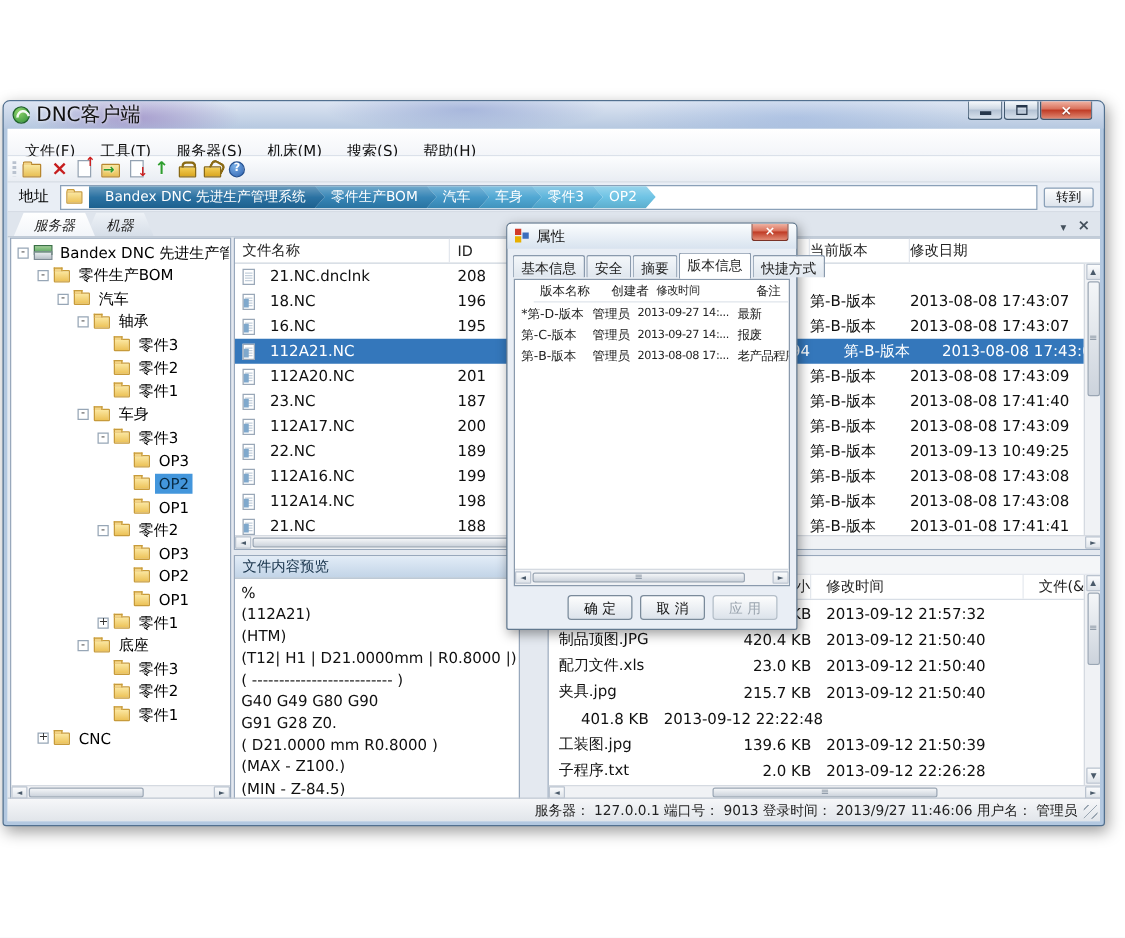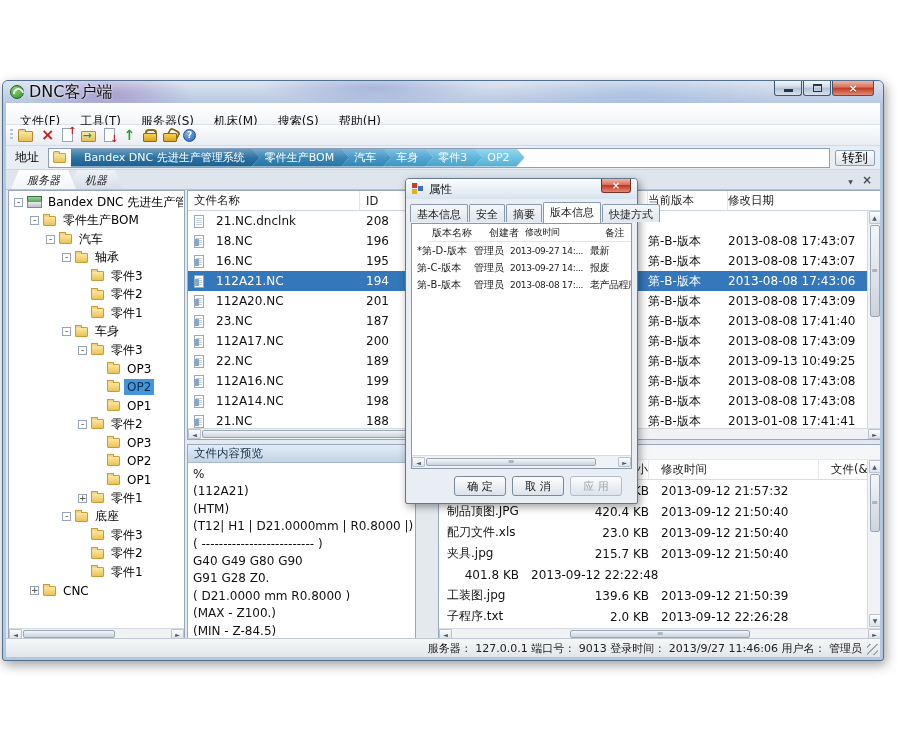--- a/index.html
+++ b/index.html
@@ -71,21 +71,21 @@
 .addr-folder { margin:0 5px 0 4px; }
 .crumbs { display:flex; height:100%; flex:1; overflow:hidden; }
 .crumb { position:relative; display:flex; align-items:center; color:#fff; font-size:11px; white-space:nowrap;
   padding:0 15px 0 13px; margin-left:-8px;
   background-image:linear-gradient(rgba(255,255,255,.33),rgba(255,255,255,.05) 50%,rgba(0,0,0,.10));
   clip-path:polygon(0 0, calc(100% - 8px) 0, 100% 50%, calc(100% - 8px) 100%, 0 100%, 8px 50%); }
 .crumb:first-child { margin-left:0; clip-path:polygon(0 0, calc(100% - 8px) 0, 100% 50%, calc(100% - 8px) 100%, 0 100%); }
 .crumb:nth-child(1){z-index:8}.crumb:nth-child(2){z-index:7}.crumb:nth-child(3){z-index:6}
 .crumb:nth-child(4){z-index:5}.crumb:nth-child(5){z-index:4}.crumb:nth-child(6){z-index:3}
 .go-btn { width:40px; height:16px; border:1px solid #8aa0b8; border-radius:2px; flex:none;
-  background:linear-gradient(#fefefe,#dde4ec); font-size:13px; display:flex; align-items:center; justify-content:center; }
+  background:linear-gradient(#fefefe,#dde4ec); font-size:10px; display:flex; align-items:center; justify-content:center; }
 
 .panetabs { height:20px; flex:none; background:#dfe5ed; border-bottom:1px solid #b8c2cf;
   display:flex; align-items:flex-end; padding-left:5px; position:relative; }
 .ptab { height:19px; padding:2px 16px 0; font-size:11px; display:flex; align-items:center; margin-right:-7px;
   background:linear-gradient(#eef2f7,#d6dee8); color:#222;
   clip-path:polygon(8px 0, calc(100% - 8px) 0, 100% 100%, 0 100%);font-style:italic; }
 .ptab.active { background:linear-gradient(#ffffff,#f2f5f9); z-index:2; }
 .pane-ctrls { position:absolute; right:8px; top:3px; display:flex; gap:9px; align-items:center; }
 .pc-down::before { content:"▼"; font-size:6px; color:#44505c; }
 .pc-close::before { content:"×"; font-size:12px; font-weight:bold; color:#44505c; line-height:1; }
@@ -113,21 +113,21 @@
 .file-list { left:181px; top:0; width:695px; height:250px; }
 .flh { display:flex; height:20px; align-items:center; border-bottom:1px solid #cdd5de; background:#fff; font-size:11.5px; color:#222; }
 .fc { overflow:hidden; white-space:nowrap; }
 .fc-name { flex:0 0 172px; padding-left:6px; display:flex; align-items:center; gap:12px; }
 .fc-id { flex:0 0 288px; padding-left:6px; }
 .fc-ver { flex:0 0 80px; }
 .fc-date { flex:1; }
 .flh .fc { border-right:1px solid #e3e7ed; height:100%; display:flex; align-items:center; }
 .flh .fc-name{gap:0}
 .frow { display:flex; height:20px; align-items:center; font-size:12px; color:#111; }
-.frow.sel { background:#3477bb; color:#fff; }
+.frow.sel { background:#3477bb; color:#fff;text-align:right; }
 .ipage { width:10px; height:13px; background:#fff; border:1px solid #9aa8b8; position:relative; flex:none; }
 .ipage::before { content:""; position:absolute; left:1px; top:2px; width:6px; height:1px; background:#c3cfdb; box-shadow:0 2px 0 #c3cfdb,0 4px 0 #c3cfdb,0 6px 0 #c3cfdb; }
 .frow:not(.lnk) .ipage::after { content:""; position:absolute; left:0px; bottom:1px; width:4px; height:7px; background:#7fa8cc; }
 
 .preview { left:181px; top:254px; width:229px; height:196px; overflow:hidden; }
 .pv-head { height:18px; background:linear-gradient(#e2ecf7,#c2d4e7); border-bottom:1px solid #a8b8c8;
   font-size:11.5px; color:#16324a; display:flex; align-items:center; padding-left:6px; }
 .pv-body { padding:3px 0 0 5px; }
 .pline { font-size:12px; line-height:17.4px; white-space:nowrap; color:#111; }
 

